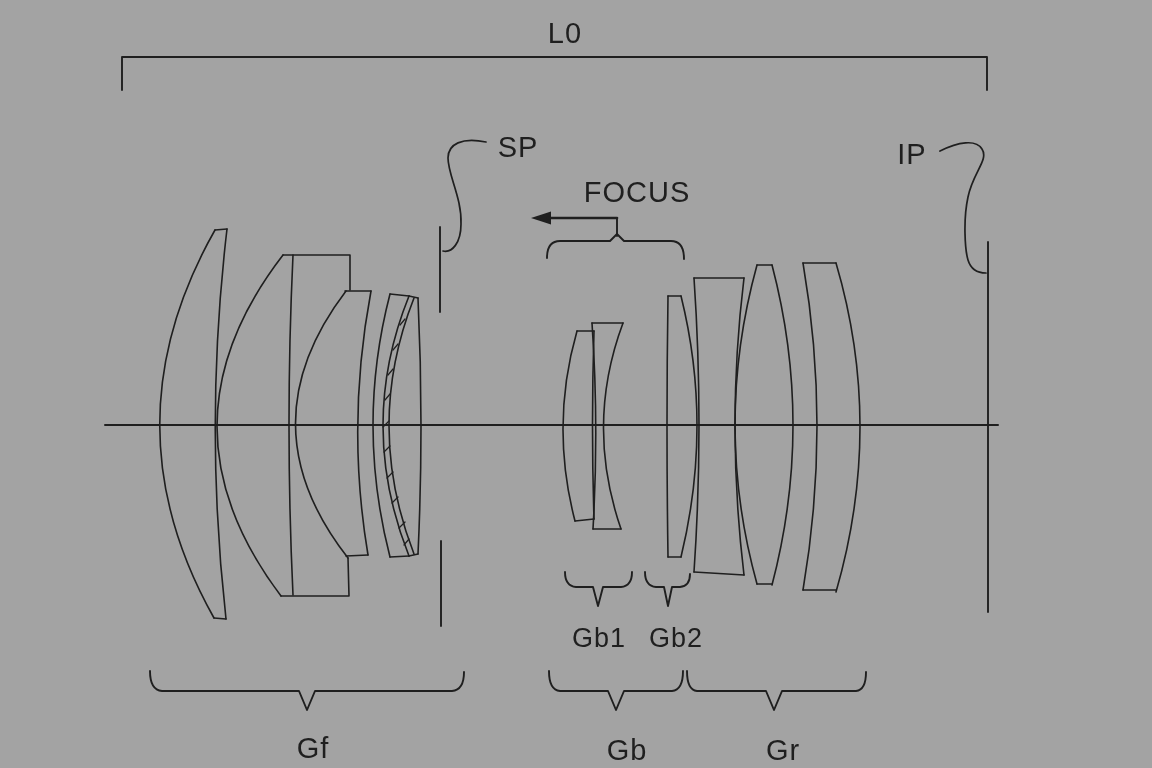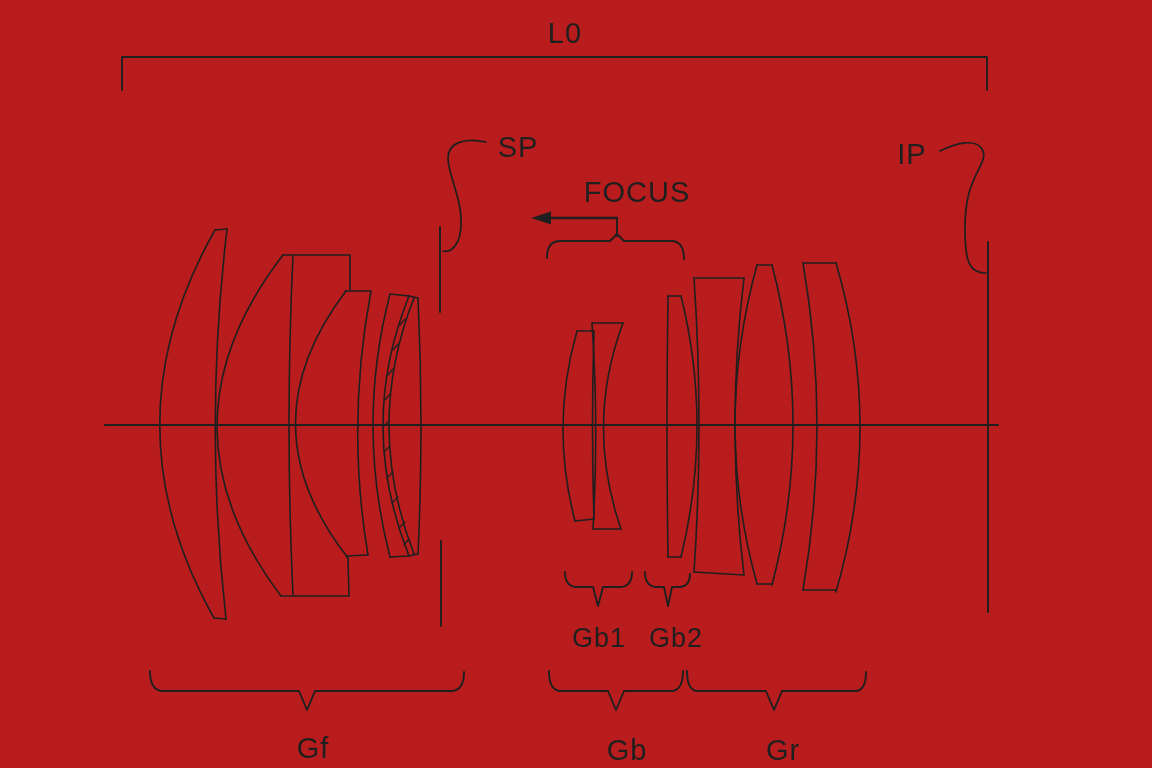--- a/index.html
+++ b/index.html
@@ -1,19 +1,19 @@
 <!DOCTYPE html>
 <html><head>
 <meta charset="utf-8">
 <style>
   html,body{margin:0;padding:0;background:#ffffff;}
   .stage{
     position:relative;
     width:1152px;height:768px;
-    background:#b91c1c;
+    background:#a3a3a3;
     font-family:"Liberation Sans", sans-serif;
     overflow:hidden;
     text-align:right;
   }
   svg{display:block;}
   .lbl{
     fill:#1f1f1f;
     font-family:"Liberation Sans", sans-serif;
     font-size:29px;
     letter-spacing:1px;

